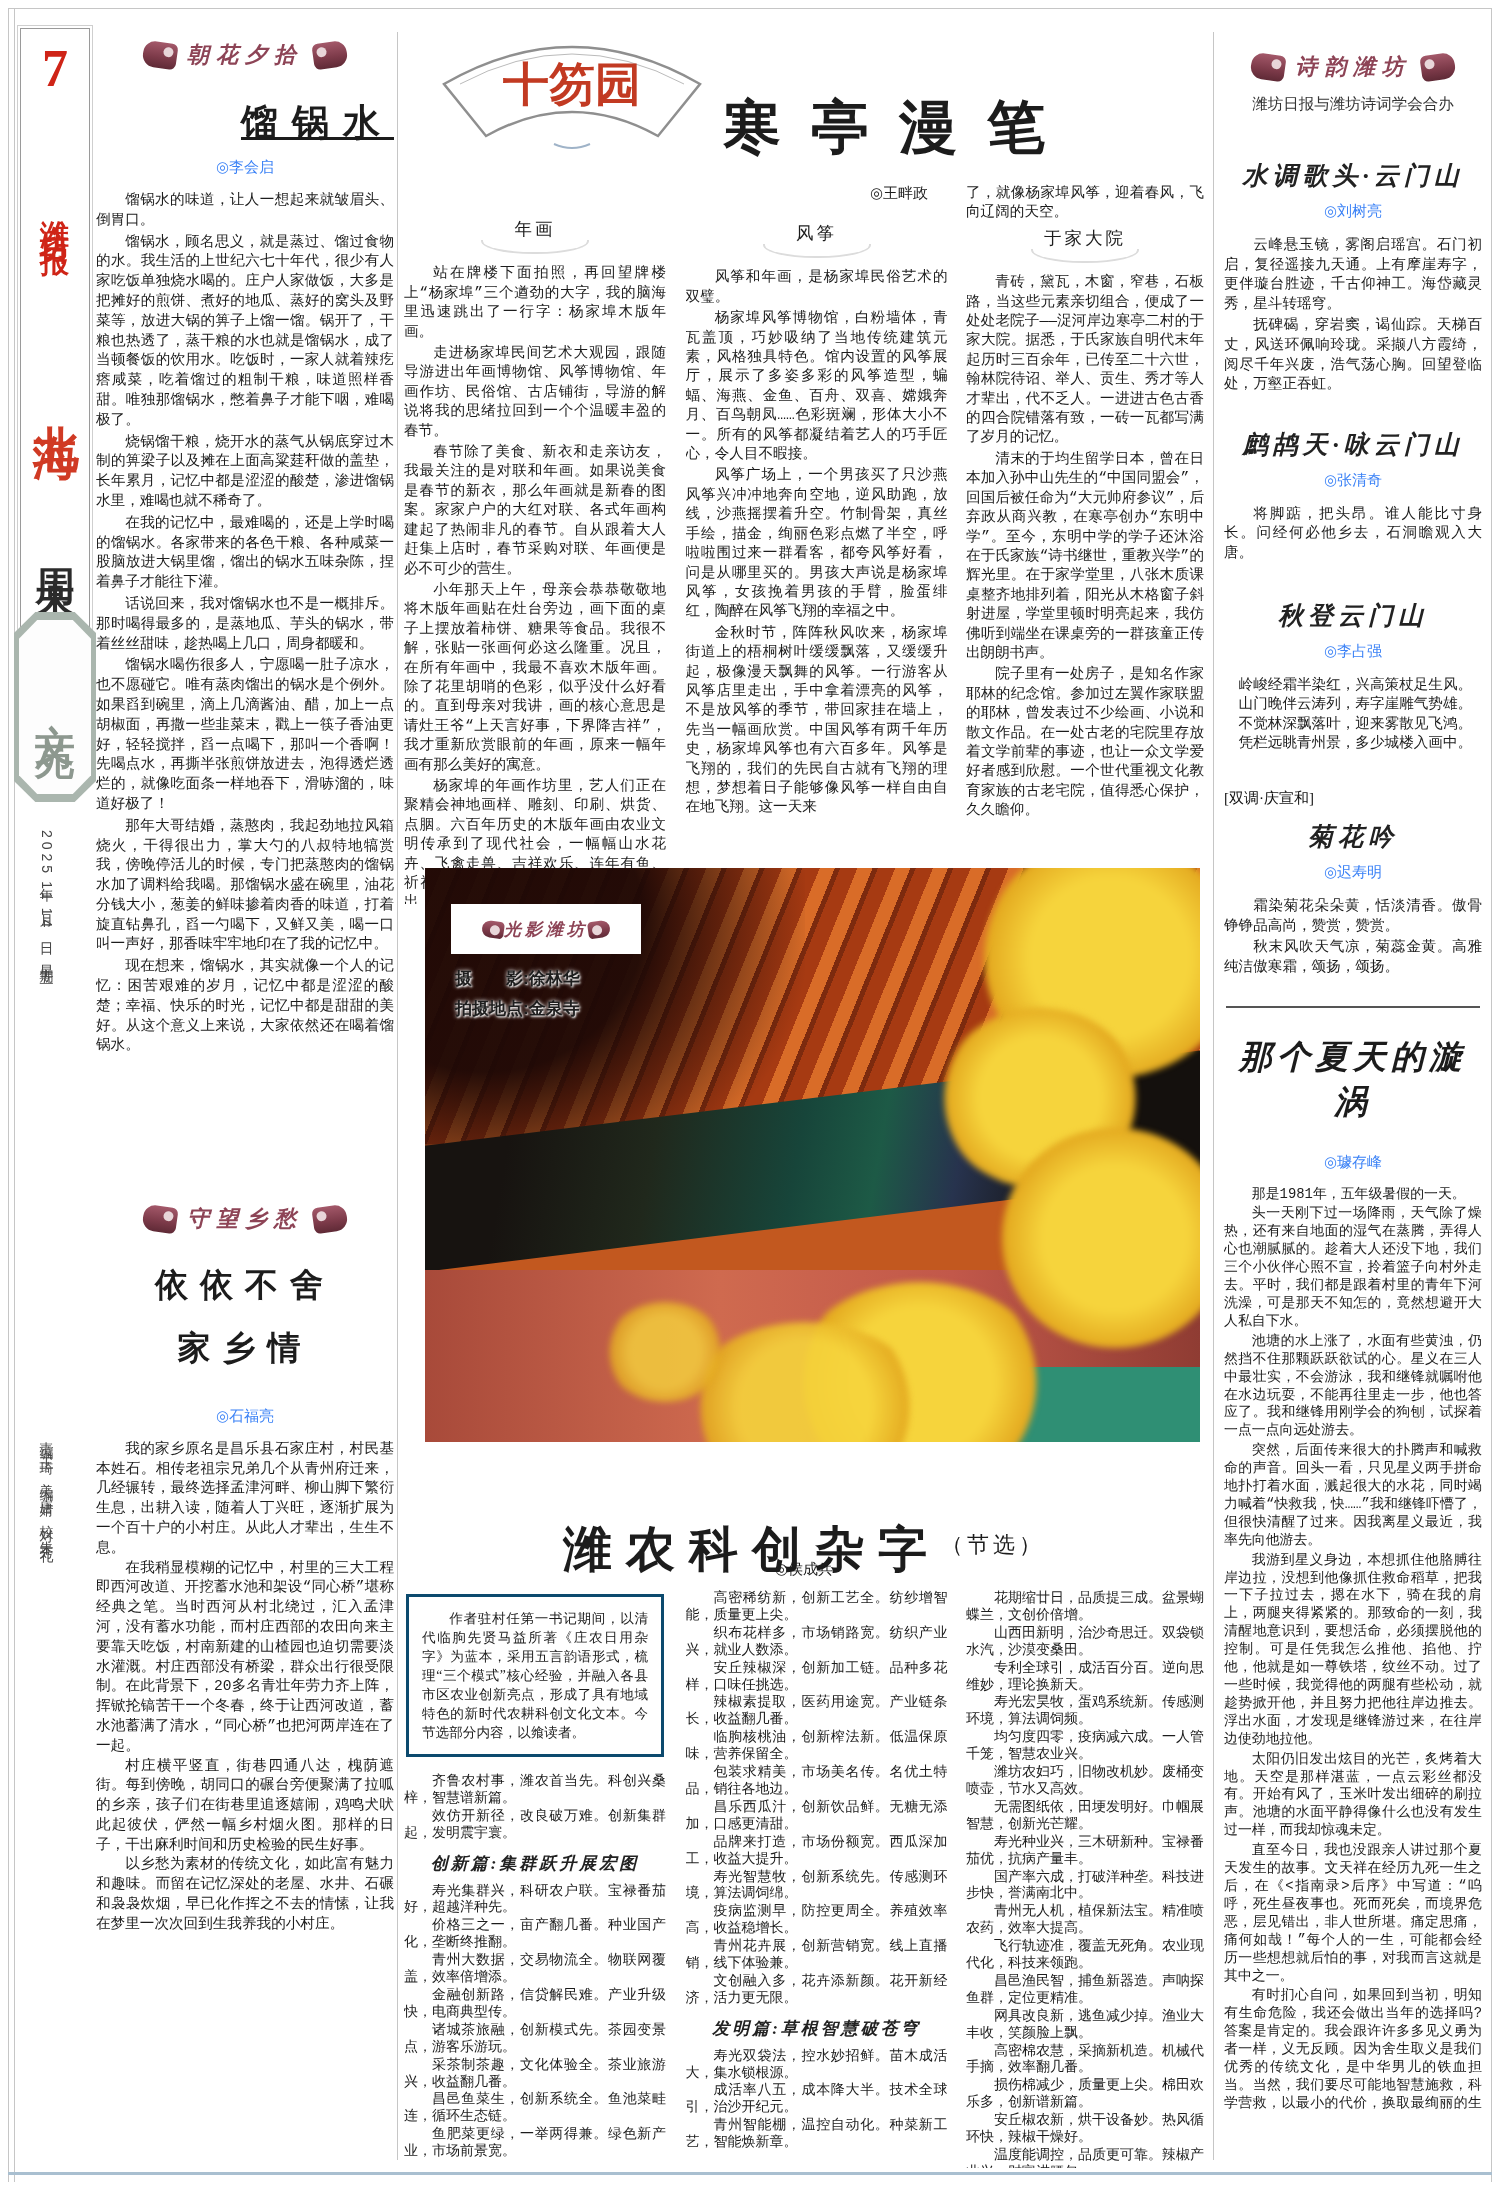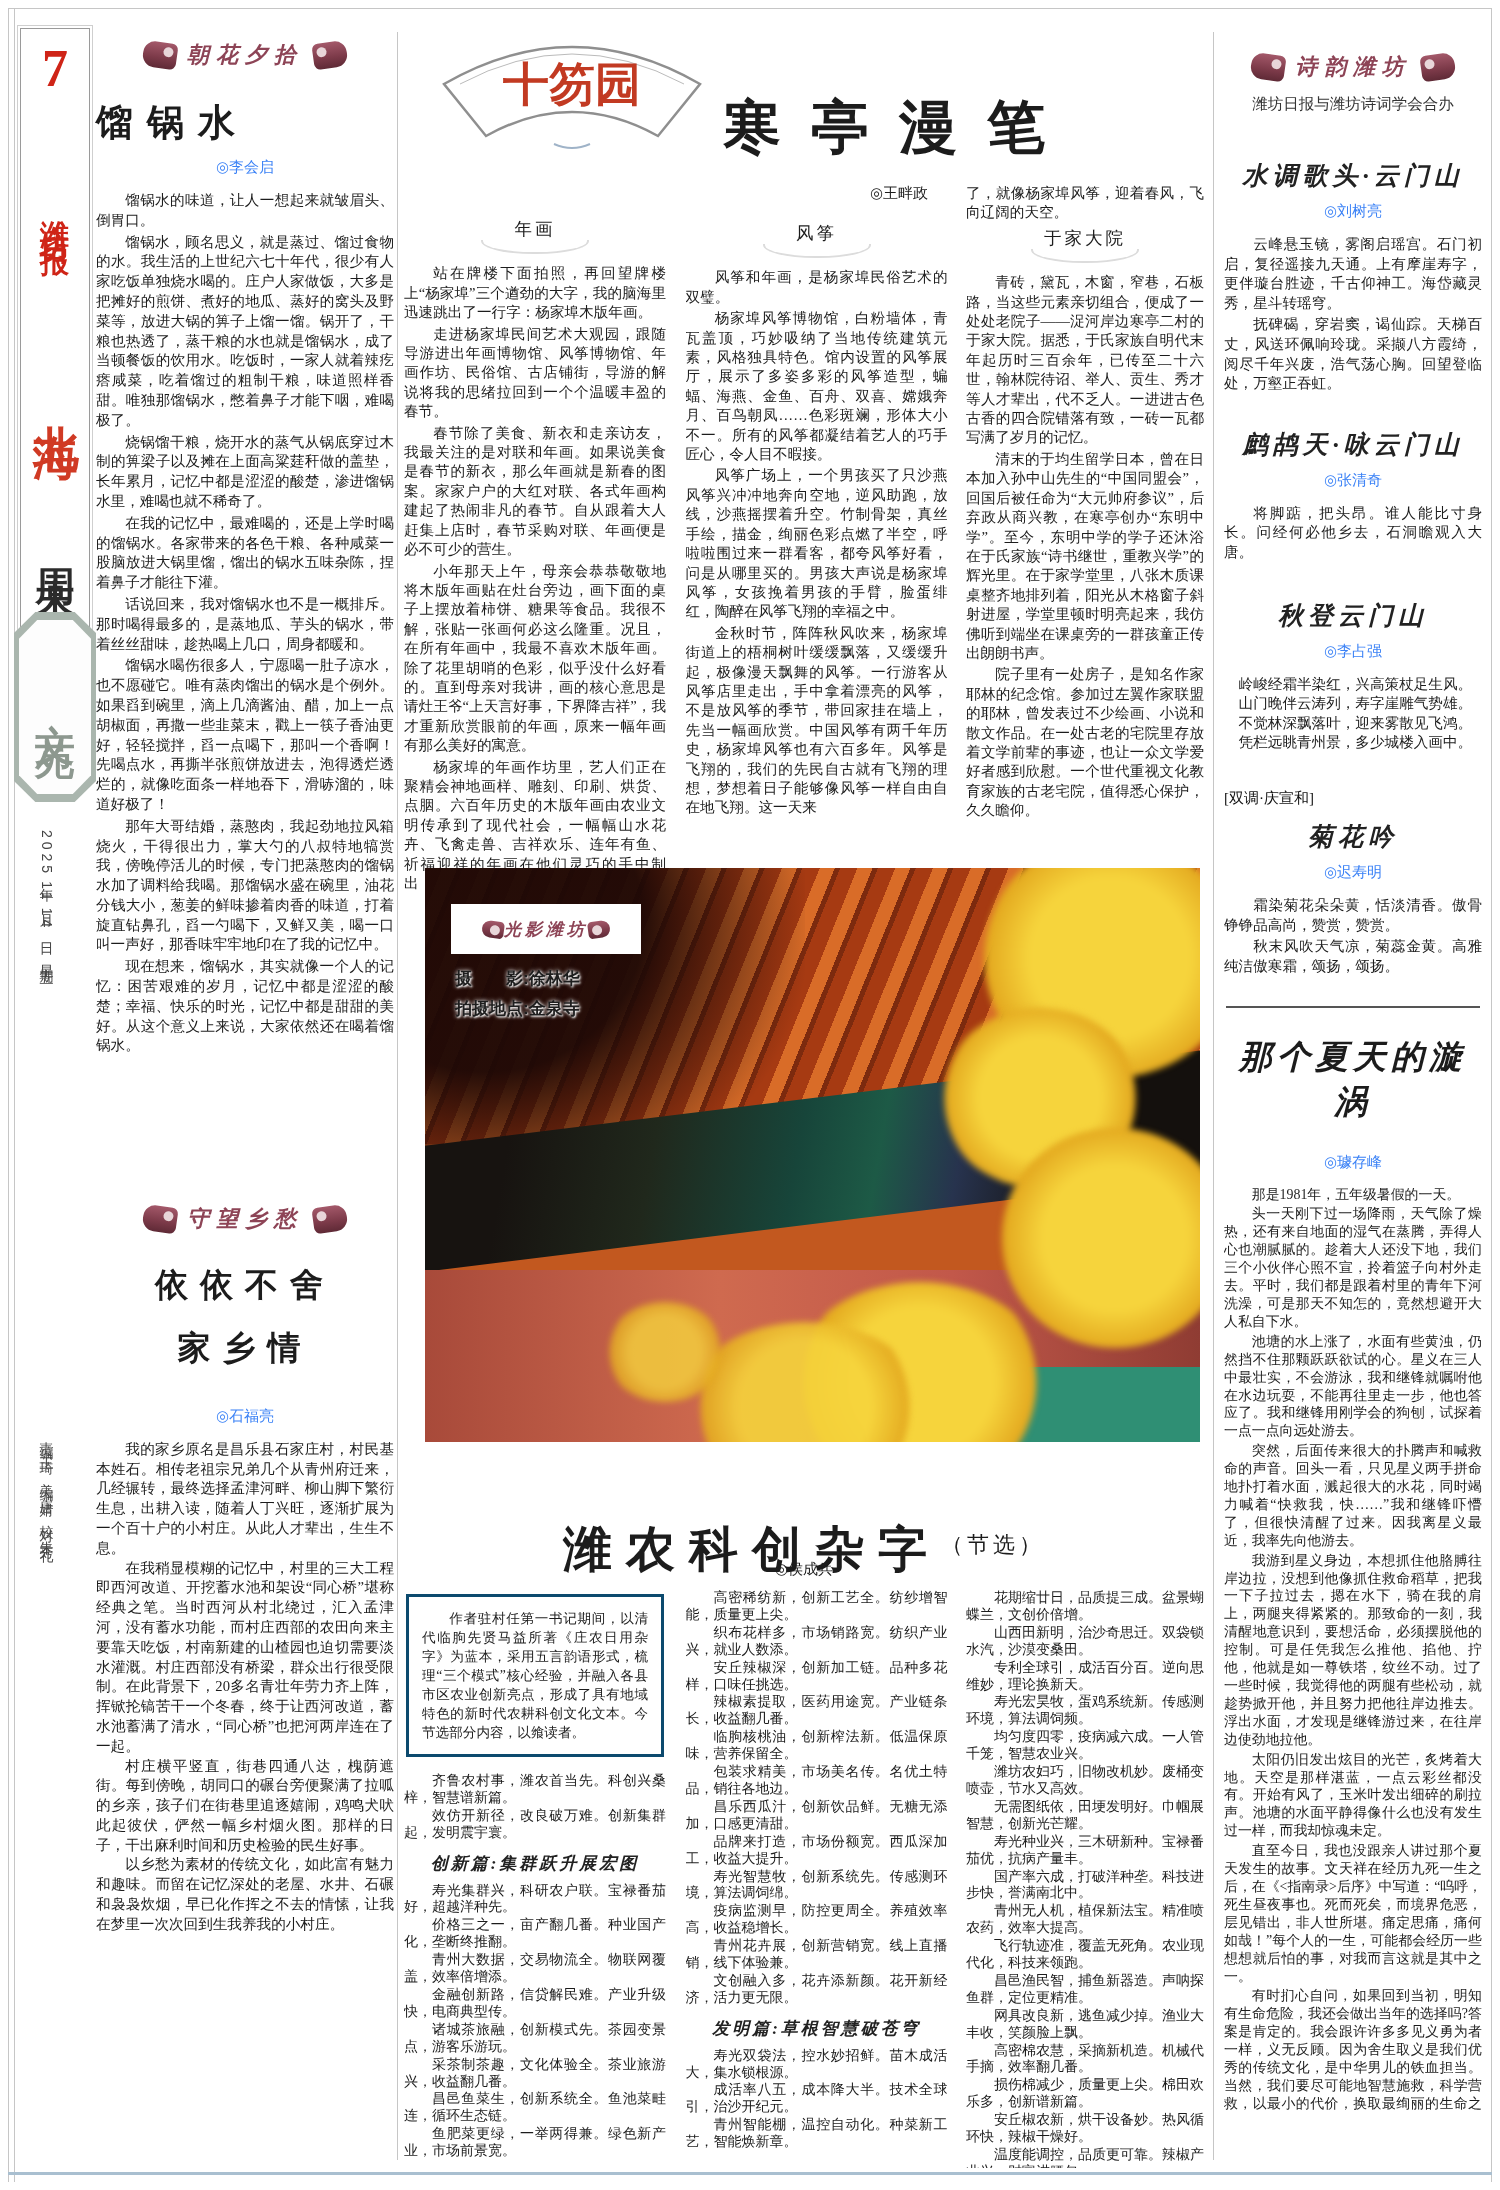--- a/index.html
+++ b/index.html
@@ -32,24 +32,24 @@
   .scroll{display:flex;align-items:center;justify-content:center;gap:10px;}
   .roll{width:34px;height:26px;border-radius:6px 12px 12px 6px;position:relative;
         background:linear-gradient(180deg,#a4596a 0%,#7c3a49 60%,#5f2a36 100%);}
   .roll.l{transform:scaleX(-1) rotate(-8deg);}
   .roll.r{transform:rotate(-8deg);}
   .roll::after{content:"";position:absolute;left:4px;top:4px;width:10px;height:10px;border-radius:50%;
         background:#e8d6d9;}
   .scroll-label{color:#8d4456;font-weight:bold;font-size:22px;letter-spacing:7px;font-style:italic;}
   
   .author{text-align:center;font-size:15px;color:#3b82f6;margin:10px 0 14px;}
-  .body p{margin:0;text-indent:2em;text-align:justify;}
+  .body p{margin:0;text-indent:2em;text-align:justify;font-family:Liberation Mono, monospace;}
   
   .leftcol{position:absolute;left:96px;top:32px;width:298px;height:2128px;}
-  .l-title{text-align:left;font-size:37px;font-weight:bold;letter-spacing:14px;margin:28px 0 6px;}
+  .l-title{text-align:right;font-size:37px;font-weight:bold;letter-spacing:14px;margin:28px 0 6px;text-decoration:underline;}
   .l-body{font-size:14.6px;line-height:19.8px;height:905px;overflow:hidden;}
   .l-body p{margin-bottom:2px;}
   .left2{position:absolute;left:0;top:1172px;width:100%;}
   .l2-title{text-align:center;font-size:33px;font-weight:bold;letter-spacing:12px;line-height:1.9;margin-top:20px;}
   .l2-body{font-size:14.6px;line-height:19.8px;height:690px;overflow:hidden;}
   
   .center{position:absolute;left:404px;top:32px;width:800px;height:2128px;}
   .fan{position:absolute;left:18px;top:0;width:300px;height:122px;}
   .fan text{font-size:46px;font-weight:bold;fill:#c23a22;font-family:"Liberation Serif",serif;}
   .c-title{position:absolute;left:210px;top:18px;width:570px;text-align:center;

